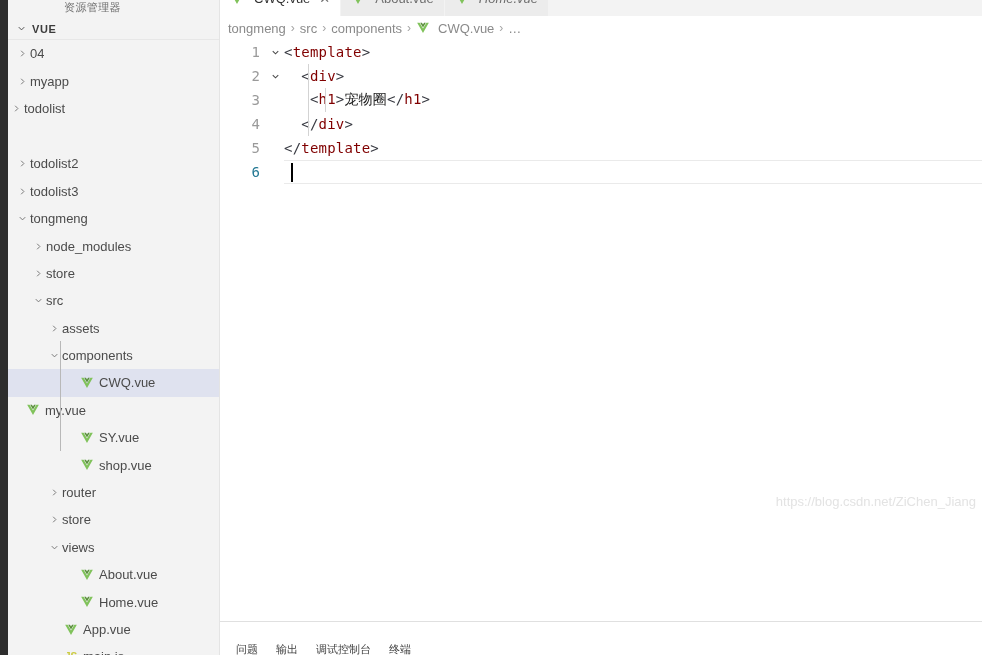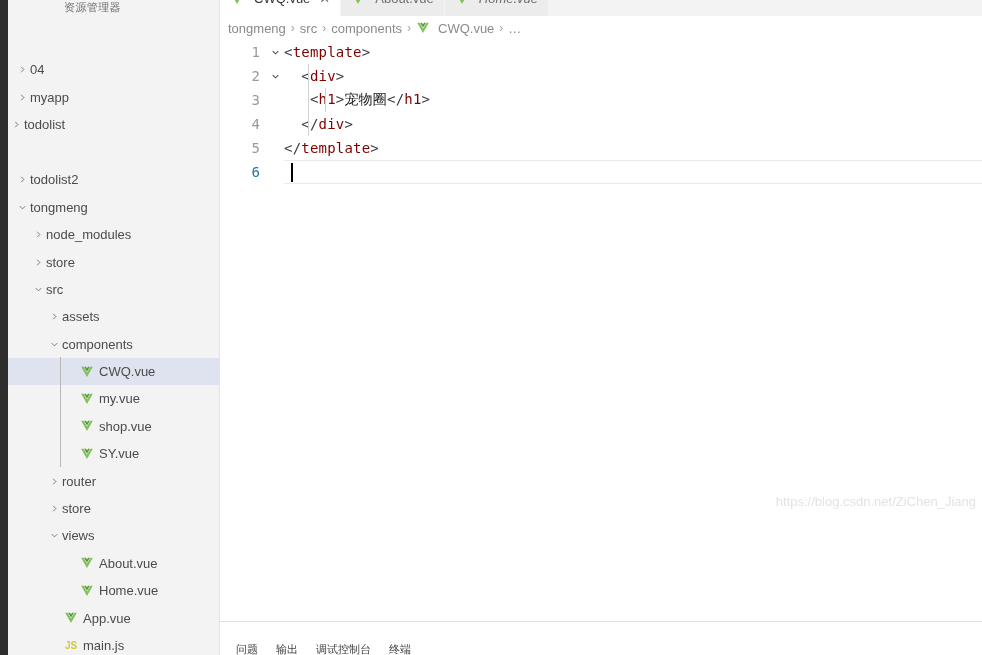--- a/index.html
+++ b/index.html
@@ -268,23 +268,31 @@
 </head>
 <body>
 
 <div id="app">
 
   <div class="activity-bar"></div>
 
   <div class="sidebar">
     <div class="sidebar-title">资源管理器</div>
 
+    <div class="section-header">
+      <span class="twisty">
+        <svg class="chev" width="11" height="11" viewBox="0 0 16 16">
+            <path d="M4 6l4 4 4-4" fill="none" stroke="#4b4b4b" stroke-width="1.4"></path>
+          </svg>
+      </span>
+      <span>VUE</span>
+    </div>
 
     <div class="tree" id="tree">
-        <div class="tree-row" style="padding-left: 6px; margin-top: 38px;">
+        <div class="tree-row" style="padding-left: 6px;">
           <span class="twisty">
             <svg class="chev" width="11" height="11" viewBox="0 0 16 16">
               <path d="M6 4l4 4-4 4" fill="none" stroke="#757575" stroke-width="1.4"></path>
             </svg>
           </span>
           <span class="label">04</span>
         </div>
         <div class="tree-row" style="padding-left: 6px;">
           <span class="twisty">
             <svg class="chev" width="11" height="11" viewBox="0 0 16 16">
@@ -305,20 +313,28 @@
           <span class="twisty">
             <svg class="chev" width="11" height="11" viewBox="0 0 16 16">
               <path d="M6 4l4 4-4 4" fill="none" stroke="#757575" stroke-width="1.4"></path>
             </svg>
           </span>
           <span class="label">todolist2</span>
         </div>
         <div class="tree-row" style="padding-left: 6px;">
           <span class="twisty">
             <svg class="chev" width="11" height="11" viewBox="0 0 16 16">
+              <path d="M6 4l4 4-4 4" fill="none" stroke="#757575" stroke-width="1.4"></path>
+            </svg>
+          </span>
+          <span class="label">todolist3</span>
+        </div>
+        <div class="tree-row" style="padding-left: 6px;">
+          <span class="twisty">
+            <svg class="chev" width="11" height="11" viewBox="0 0 16 16">
               <path d="M4 6l4 4 4-4" fill="none" stroke="#757575" stroke-width="1.4"></path>
             </svg>
           </span>
           <span class="label">tongmeng</span>
         </div>
         <div class="tree-row" style="padding-left: 22px;">
           <span class="twisty">
             <svg class="chev" width="11" height="11" viewBox="0 0 16 16">
               <path d="M6 4l4 4-4 4" fill="none" stroke="#757575" stroke-width="1.4"></path>
             </svg>
@@ -360,49 +376,49 @@
         <div class="tree-row selected" style="padding-left: 54px;">
           <span class="twisty empty"></span>
           <span class="ficon">
             <svg class="vue-ico" width="14" height="14" viewBox="0 0 24 24">
               <path d="M2 3h4.2L12 13 17.8 3H22L12 20.5z" fill="#80c25b"></path>
               <path d="M7.2 3h3L12 6.2 13.8 3h3L12 11.2z" fill="#5a8f3c"></path>
             </svg>
           </span>
           <span class="label">CWQ.vue</span>
         </div>
+        <div class="tree-row" style="">
+          <span class="twisty empty"></span>
+          <span class="ficon">
+            <svg class="vue-ico" width="14" height="14" viewBox="0 0 24 24">
+              <path d="M2 3h4.2L12 13 17.8 3H22L12 20.5z" fill="#80c25b"></path>
+              <path d="M7.2 3h3L12 6.2 13.8 3h3L12 11.2z" fill="#5a8f3c"></path>
+            </svg>
+          </span>
+          <span class="label">my.vue</span>
+        </div>
         <div class="tree-row" style="padding-left: 54px;">
           <span class="twisty empty"></span>
           <span class="ficon">
             <svg class="vue-ico" width="14" height="14" viewBox="0 0 24 24">
               <path d="M2 3h4.2L12 13 17.8 3H22L12 20.5z" fill="#80c25b"></path>
               <path d="M7.2 3h3L12 6.2 13.8 3h3L12 11.2z" fill="#5a8f3c"></path>
             </svg>
           </span>
-          <span class="label">my.vue</span>
+          <span class="label">SY.vue</span>
         </div>
         <div class="tree-row" style="padding-left: 54px;">
           <span class="twisty empty"></span>
           <span class="ficon">
             <svg class="vue-ico" width="14" height="14" viewBox="0 0 24 24">
               <path d="M2 3h4.2L12 13 17.8 3H22L12 20.5z" fill="#80c25b"></path>
               <path d="M7.2 3h3L12 6.2 13.8 3h3L12 11.2z" fill="#5a8f3c"></path>
             </svg>
           </span>
           <span class="label">shop.vue</span>
-        </div>
-        <div class="tree-row" style="padding-left: 54px;">
-          <span class="twisty empty"></span>
-          <span class="ficon">
-            <svg class="vue-ico" width="14" height="14" viewBox="0 0 24 24">
-              <path d="M2 3h4.2L12 13 17.8 3H22L12 20.5z" fill="#80c25b"></path>
-              <path d="M7.2 3h3L12 6.2 13.8 3h3L12 11.2z" fill="#5a8f3c"></path>
-            </svg>
-          </span>
-          <span class="label">SY.vue</span>
         </div>
         <div class="tree-row" style="padding-left: 38px;">
           <span class="twisty">
             <svg class="chev" width="11" height="11" viewBox="0 0 16 16">
               <path d="M6 4l4 4-4 4" fill="none" stroke="#757575" stroke-width="1.4"></path>
             </svg>
           </span>
           <span class="label">router</span>
         </div>
         <div class="tree-row" style="padding-left: 38px;">

